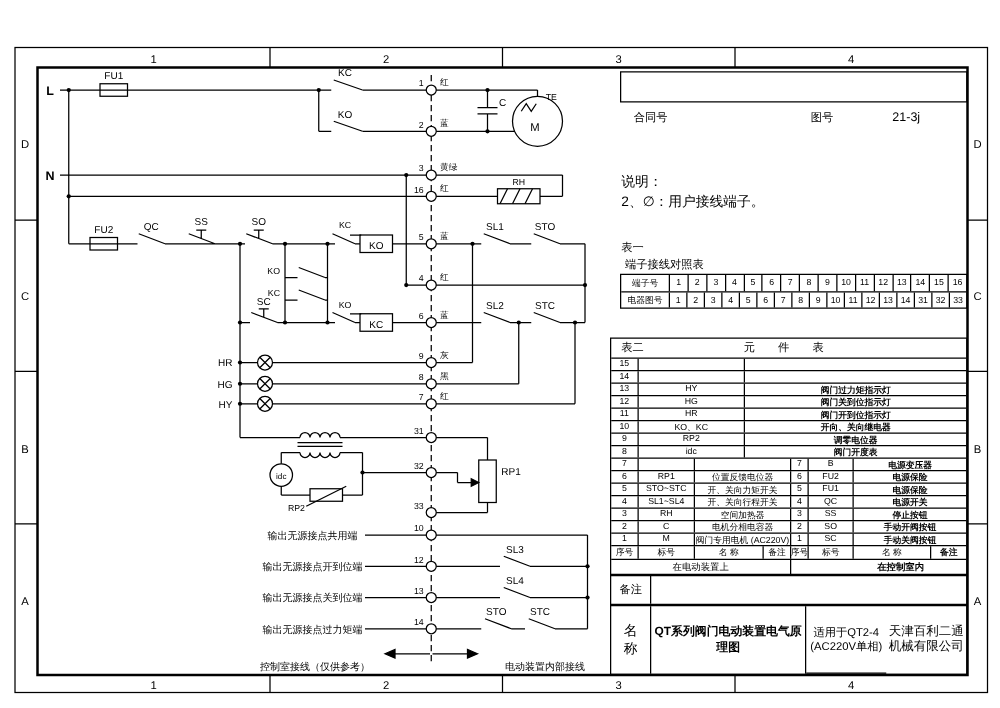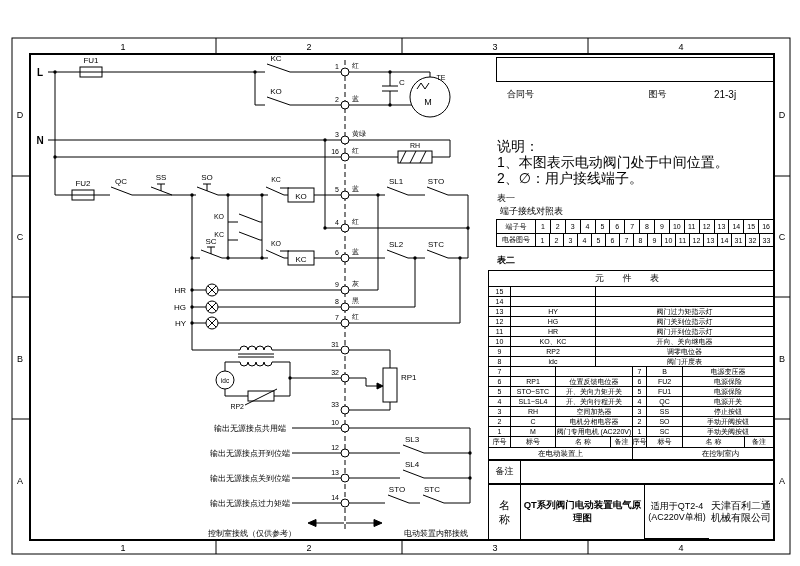--- a/index.html
+++ b/index.html
@@ -13,36 +13,36 @@
   svg .f10{font-size:10px;font-weight:bold}
   .abs{position:absolute;box-sizing:border-box;}
   
   .cb{left:496px;top:57px;width:278px;height:25px;border:1px solid #000;display:flex;font-size:9px;}
   .cb>div{display:flex;align-items:center;justify-content:center;box-sizing:border-box;margin-top:36px;}
   .cb1{width:48px;border-right:1px solid #000;}
   .cb2{flex:1;border-right:1px solid #000;}
   .cb3{width:38px;border-right:1px solid #000;}
   .cb4{width:96px;font-size:10px;}
   
-  .notes{left:497px;top:138px;width:272px;font-size:14px;line-height:16px;}
+  .notes{left:497px;top:138px;width:272px;font-size:11px;line-height:16px;}
   .tlabel{font-size:9px;}
   
   .t1{left:496px;top:219px;width:278px;border:1px solid #000;}
   .t1 .trow{display:flex;height:13px;box-sizing:border-box;}
   .t1 .trow+.trow{border-top:1px solid #000;}
   .t1 .lab{width:38px;border-right:1px solid #000;font-size:7px;display:flex;align-items:center;justify-content:center;}
   .t1 .c{flex:1;border-right:1px solid #000;font-size:7px;display:flex;align-items:center;justify-content:center;}
   .t1 .c:last-child{border-right:none;}
   
   .t2{left:488px;top:270px;width:286px;border:1px solid #000;font-size:7px;}
   .t2 .ttl{height:15px;border-bottom:1px solid #000;display:flex;align-items:center;justify-content:center;font-size:9px;letter-spacing:8px;}
   .t2 .r{display:flex;height:10px;border-bottom:1px solid #000;box-sizing:border-box;}
   .t2 .r:last-child{border-bottom:none;gap:35px;}
   .t2 .r>div{border-right:1px solid #000;display:flex;align-items:center;justify-content:center;box-sizing:border-box;overflow:hidden;white-space:nowrap;}
-  .t2 .r>div:last-child{border-right:none;}
+  .t2 .r>div:last-child{border-right:none;font-weight:bold;}
   .cn{width:22px}.cc{width:85px}.cm{flex:1}
   .cn2{width:22px}.cc2{width:45px}.cm2{width:77px}
   .cn3{width:14px}.cc3{width:36px}.cm3{flex:1}
   .cmh{width:55px}.cbz{width:22px}.cmh3{width:62px}.cbz3{flex:1}
   .locrow{height:12px !important;font-size:7.5px;}
   .ll{width:144px}.lr{flex:1}
   
   .rk{left:488px;top:459px;width:286px;height:25px;border:1px solid #000;display:flex;}
   .rk>div{display:flex;align-items:center;justify-content:center;box-sizing:border-box;}
   .rkl{width:32px;border-right:1px solid #000;font-size:9px;}
@@ -290,21 +290,20 @@
 
 <div class="abs cb">
   <div class="cb1">合同号</div>
   <div class="cb2"></div>
   <div class="cb3">图号</div>
   <div class="cb4">21-3j</div>
 </div>
 
 <div class="abs notes">
   <div>说明：</div>
-  <div>1、本图表示电动阀门处于中间位置。</div>
   <div>2、∅：用户接线端子。</div>
 </div>
 
 <div class="abs tlabel" style="left:497px;top:192px;">表一</div>
 <div class="abs tlabel" style="left:500px;top:205px;">端子接线对照表</div>
 <div class="abs t1">
   <div class="trow">
     <div class="lab">端子号</div>
     <div class="c">1</div>
     <div class="c">2</div>
@@ -338,21 +337,21 @@
     <div class="c">11</div>
     <div class="c">12</div>
     <div class="c">13</div>
     <div class="c">14</div>
     <div class="c">31</div>
     <div class="c">32</div>
     <div class="c">33</div>
   </div>
 </div>
 
-<div class="abs tlabel" style="left:497px;top:254px;font-weight:bold;">表二</div>
+<div class="abs tlabel" style="left:497px;top:272px;">表二</div>
 <div class="abs t2">
   <div class="ttl">元 件 表</div>
 
   <div class="r">
     <div class="cn">15</div>
     <div class="cc"></div>
     <div class="cm"></div>
   </div>
   <div class="r">
     <div class="cn">14</div>

